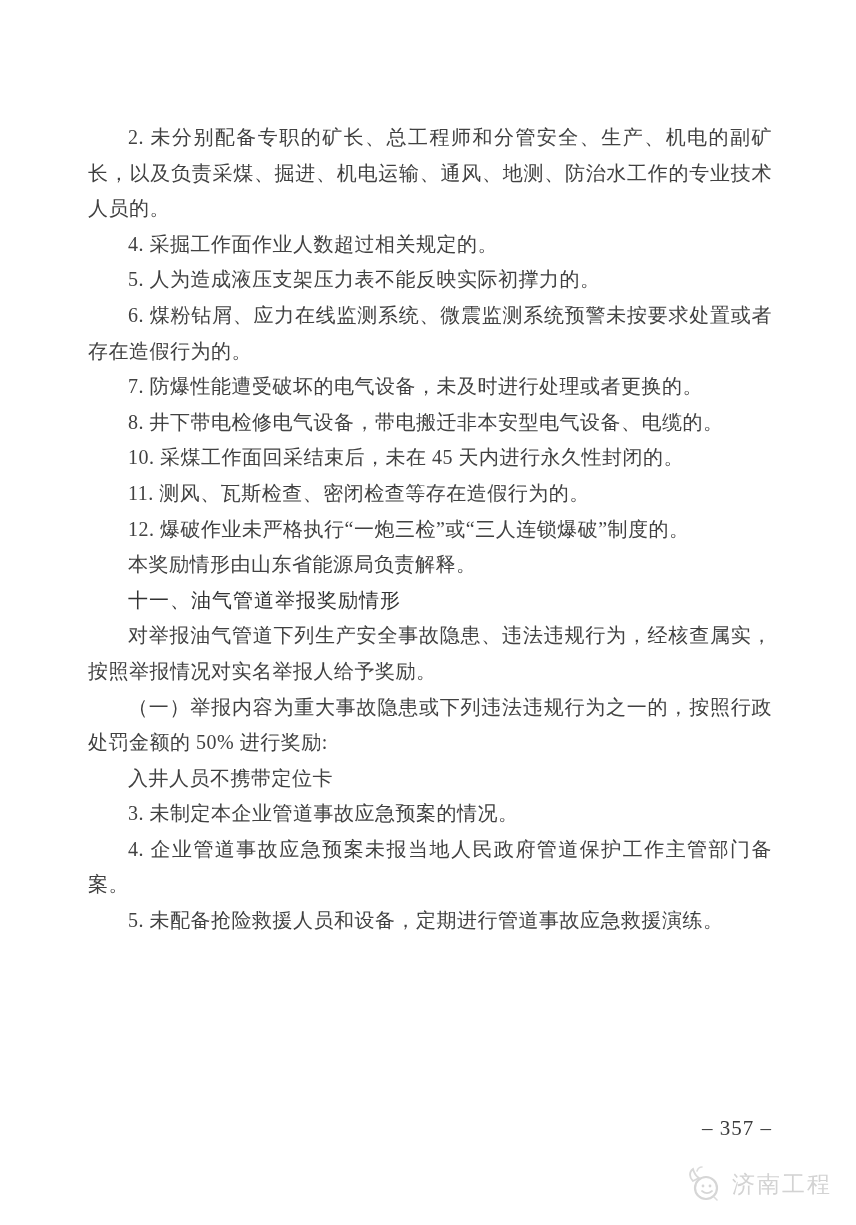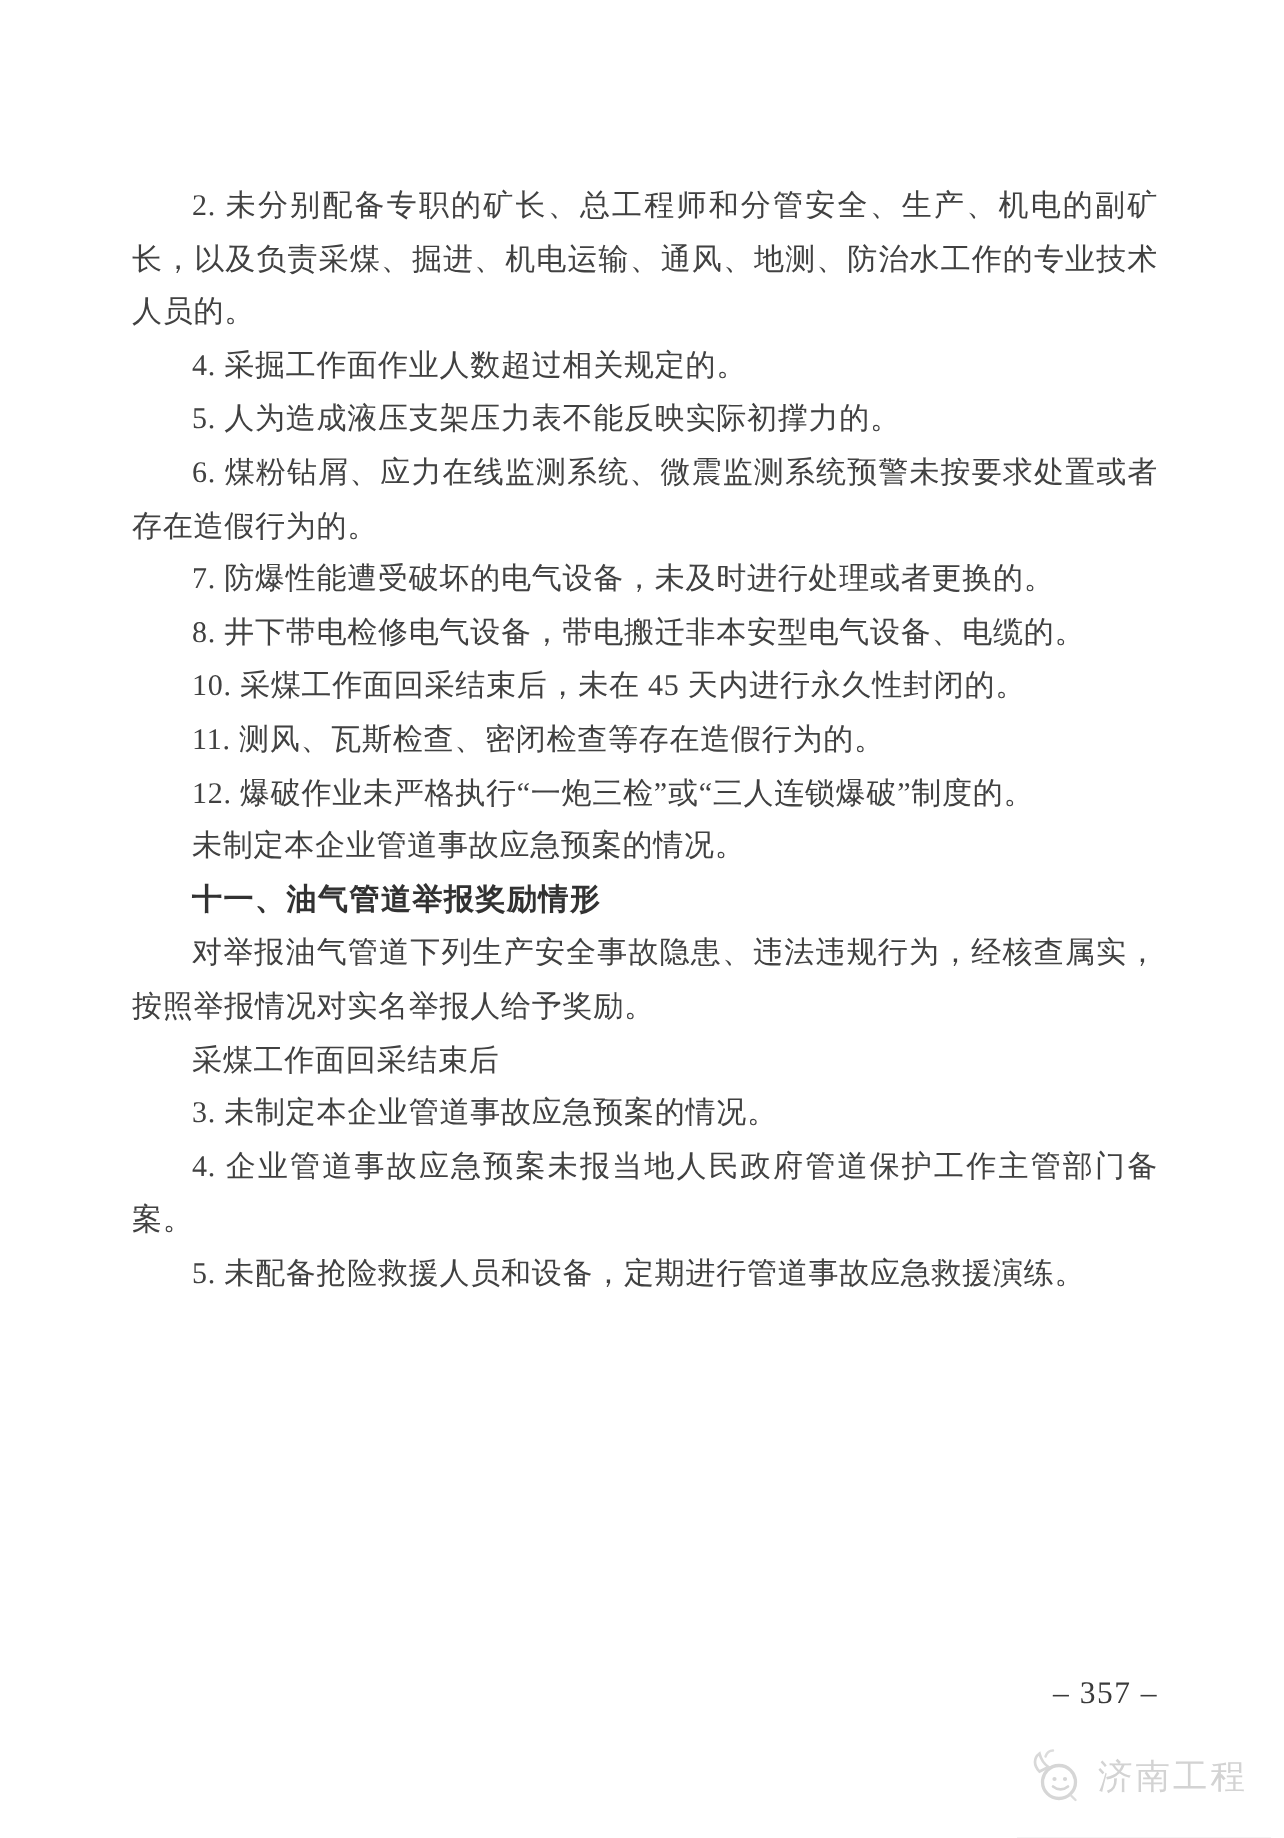--- a/index.html
+++ b/index.html
@@ -23,21 +23,21 @@
     font-size: 20px;
     line-height: 35.6px;
     color: #414141;
     text-align: justify;
     text-indent: 2em;
     letter-spacing: 0.5px;
     word-break: break-all;
   }
   p.heading {
     font-family: "Liberation Sans", "DejaVu Sans", sans-serif;
-    font-weight: 700;
+    font-weight: 400;
     color: #323232;
     letter-spacing: 1px;
   }
   .page-number {
     position: absolute;
     top: 1114px;
     right: 84px;
     font-size: 21px;
     line-height: 28px;
     color: #3a3a3a;
@@ -69,24 +69,25 @@
   <div class="content">
     <p class="para">2. 未分别配备专职的矿长、总工程师和分管安全、生产、机电的副矿长，以及负责采煤、掘进、机电运输、通风、地测、防治水工作的专业技术人员的。</p>
     <p class="para">4. 采掘工作面作业人数超过相关规定的。</p>
     <p class="para">5. 人为造成液压支架压力表不能反映实际初撑力的。</p>
     <p class="para">6. 煤粉钻屑、应力在线监测系统、微震监测系统预警未按要求处置或者存在造假行为的。</p>
     <p class="para">7. 防爆性能遭受破坏的电气设备，未及时进行处理或者更换的。</p>
     <p class="para">8. 井下带电检修电气设备，带电搬迁非本安型电气设备、电缆的。</p>
     <p class="para">10. 采煤工作面回采结束后，未在 45 天内进行永久性封闭的。</p>
     <p class="para">11. 测风、瓦斯检查、密闭检查等存在造假行为的。</p>
     <p class="para">12. 爆破作业未严格执行“一炮三检”或“三人连锁爆破”制度的。</p>
-    <p class="para">未制定本企业管道事故应急预案的情况。</p>
+    <p class="para">本奖励情形由山东省能源局负责解释。</p>
     <p class="para heading">十一、油气管道举报奖励情形</p>
     <p class="para">对举报油气管道下列生产安全事故隐患、违法违规行为，经核查属实，按照举报情况对实名举报人给予奖励。</p>
-    <p class="para">采煤工作面回采结束后</p>
+    <p class="para">（一）举报内容为重大事故隐患或下列违法违规行为之一的，按照行政处罚金额的 50% 进行奖励:</p>
+    <p class="para">入井人员不携带定位卡</p>
     <p class="para">3. 未制定本企业管道事故应急预案的情况。</p>
     <p class="para">4. 企业管道事故应急预案未报当地人民政府管道保护工作主管部门备案。</p>
     <p class="para">5. 未配备抢险救援人员和设备，定期进行管道事故应急救援演练。</p>
   </div>
 
   <div class="page-number">– 357 –</div>
 
   <div class="watermark">
     <span>
       <svg width="42" height="42" viewBox="0 0 42 42" fill="none" xmlns="http://www.w3.org/2000/svg">

